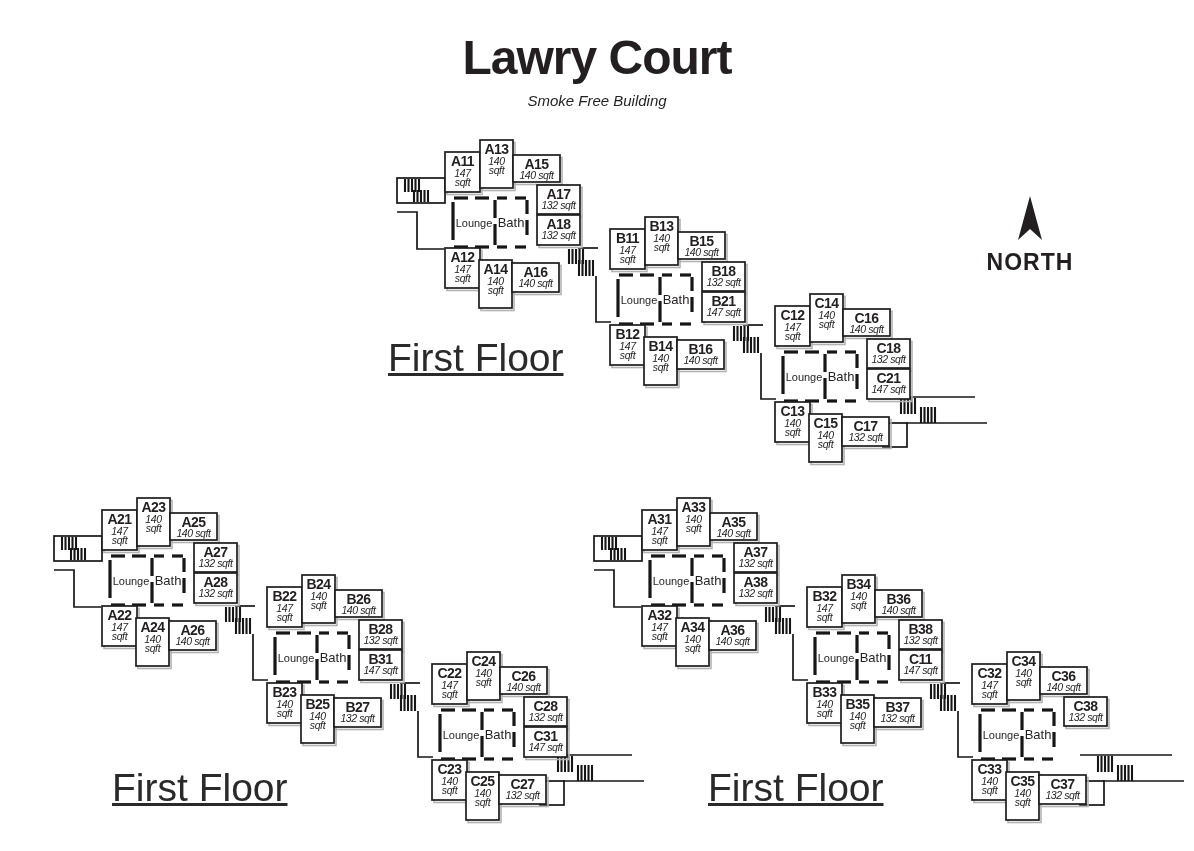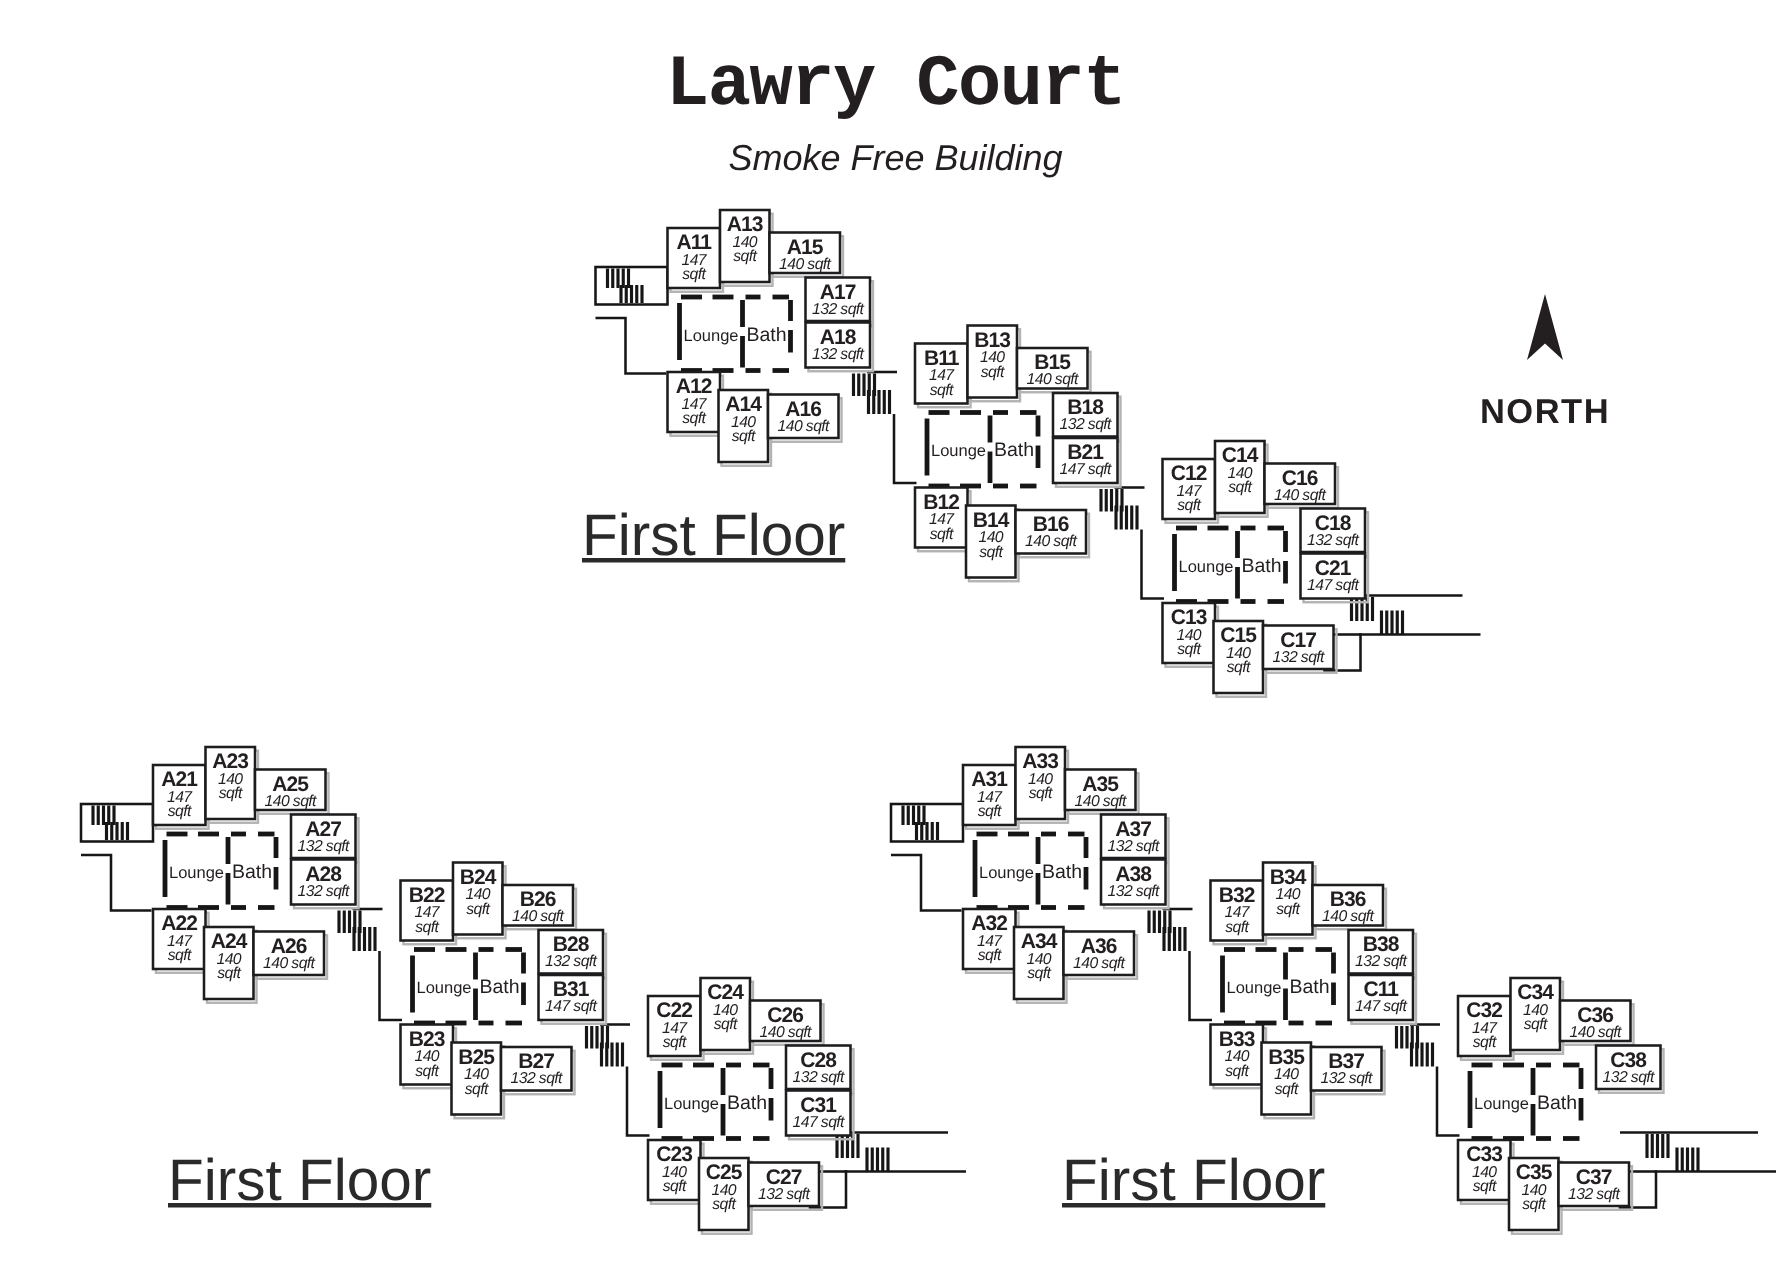--- a/index.html
+++ b/index.html
@@ -1,25 +1,25 @@
 <!DOCTYPE html>
 <html><head>
 <meta charset="utf-8">
 <style>
   html,body{margin:0;padding:0;background:#fff;}
   #canvas{position:relative;width:1194px;height:851px;background:#ffffff;overflow:hidden;
           font-family:"Liberation Sans",sans-serif;color:#1d1d1f;}
   .title{position:absolute;left:0;top:30px;width:1194px;text-align:center;
-         font-family:Liberation Mono, monospace;
+         font-family:Liberation Sans, sans-serif;
          font-size:48px;font-weight:bold;letter-spacing:-1px;color:#231f20;}
   .subtitle{position:absolute;left:0;top:92px;width:1194px;text-align:center;
-         font-size:24px;font-style:italic;font-weight:normal;color:#231f20;}
+         font-size:15px;font-style:italic;font-weight:normal;color:#231f20;}
   .floor-label{position:absolute;font-size:39px;font-weight:normal;color:#2a2a2a;letter-spacing:0px;text-decoration:underline;}
   .north{position:absolute;left:975px;top:196px;width:110px;text-align:center;}
-  .north-text{font-size:23px;font-weight:bold;letter-spacing:1px;color:#231f20;margin-top:14px;}
+  .north-text{font-size:23px;font-weight:bold;letter-spacing:1px;color:#231f20;margin-top:3px;}
   svg.plan{position:absolute;overflow:visible;}
   
   .room-box{fill:#ffffff;stroke:#1d1d1f;stroke-width:1.7;}
   .room-shadow{fill:none;stroke:#b3b3b3;stroke-width:1.6;}
   .wall{stroke:#161616;stroke-width:3.2;stroke-linecap:butt;}
   .hatch{stroke:#161616;stroke-width:2.1;}
   .thin{fill:none;stroke:#161616;stroke-width:1.7;}
   .rl{font-family:"Liberation Sans",sans-serif;font-weight:bold;font-size:14px;letter-spacing:-0.6px;fill:#231f20;text-anchor:middle;}
   .rs{font-family:"Liberation Sans",sans-serif;font-style:italic;font-size:10.5px;letter-spacing:-0.4px;fill:#231f20;text-anchor:middle;}
   .area{font-family:"Liberation Sans",sans-serif;font-size:11px;fill:#231f20;text-anchor:middle;}

